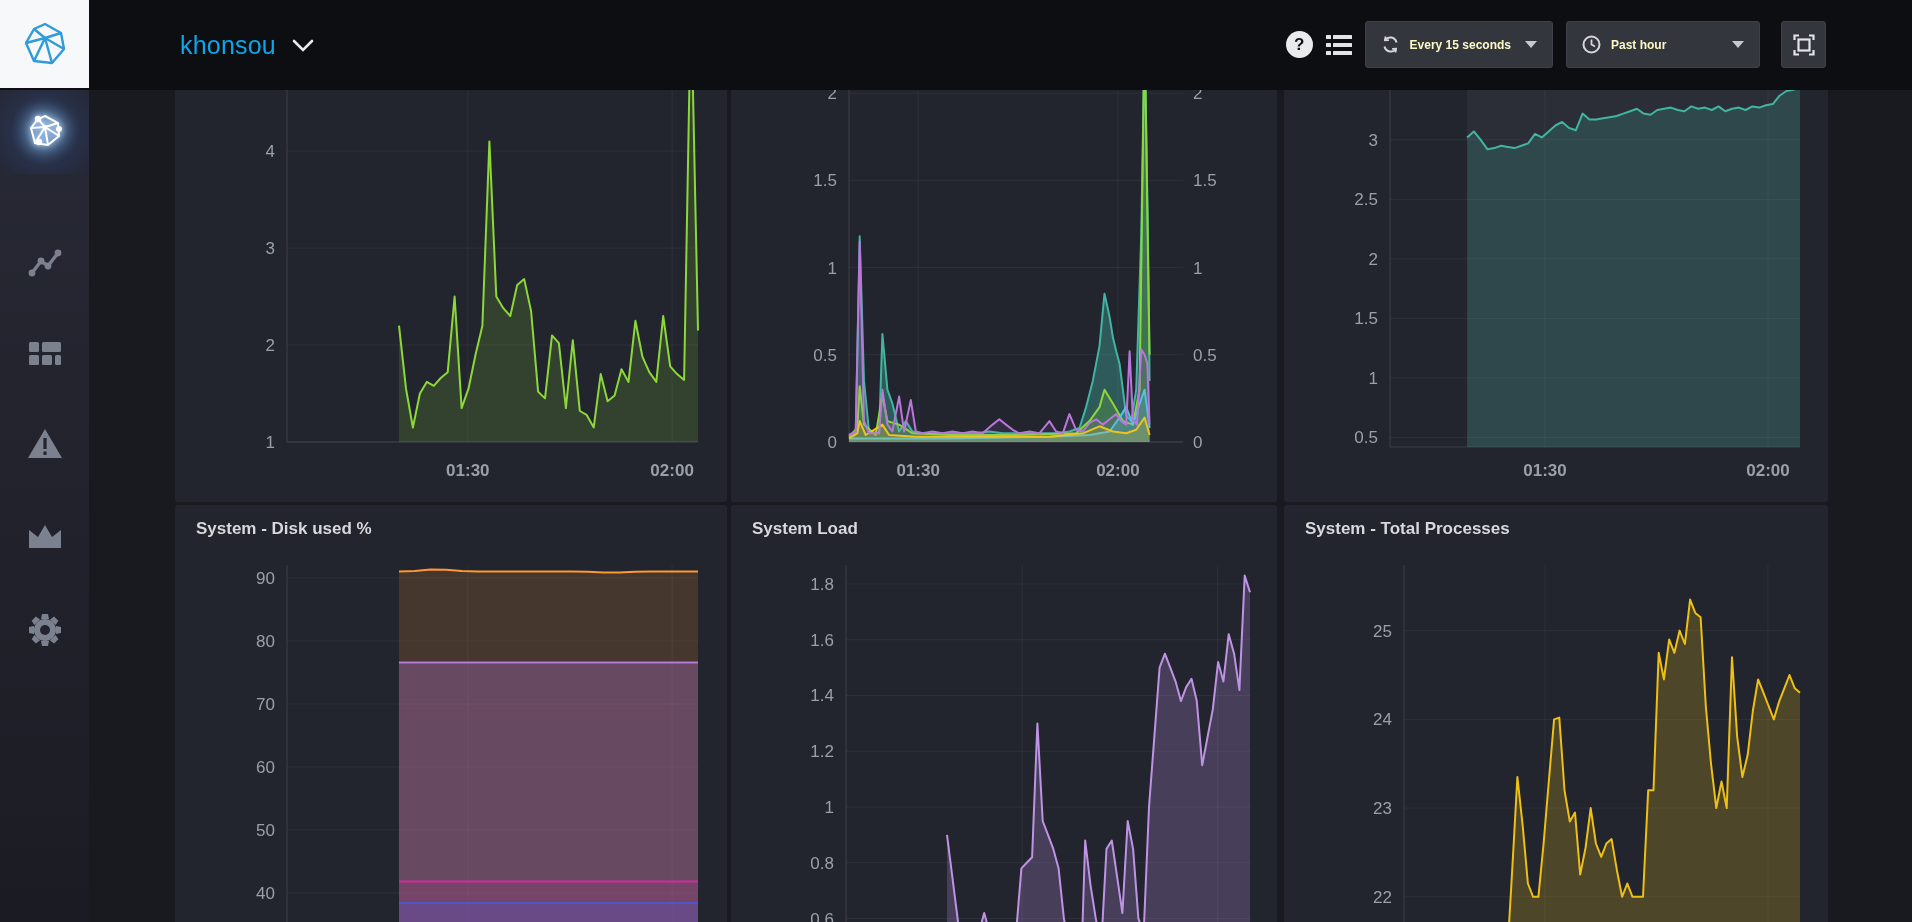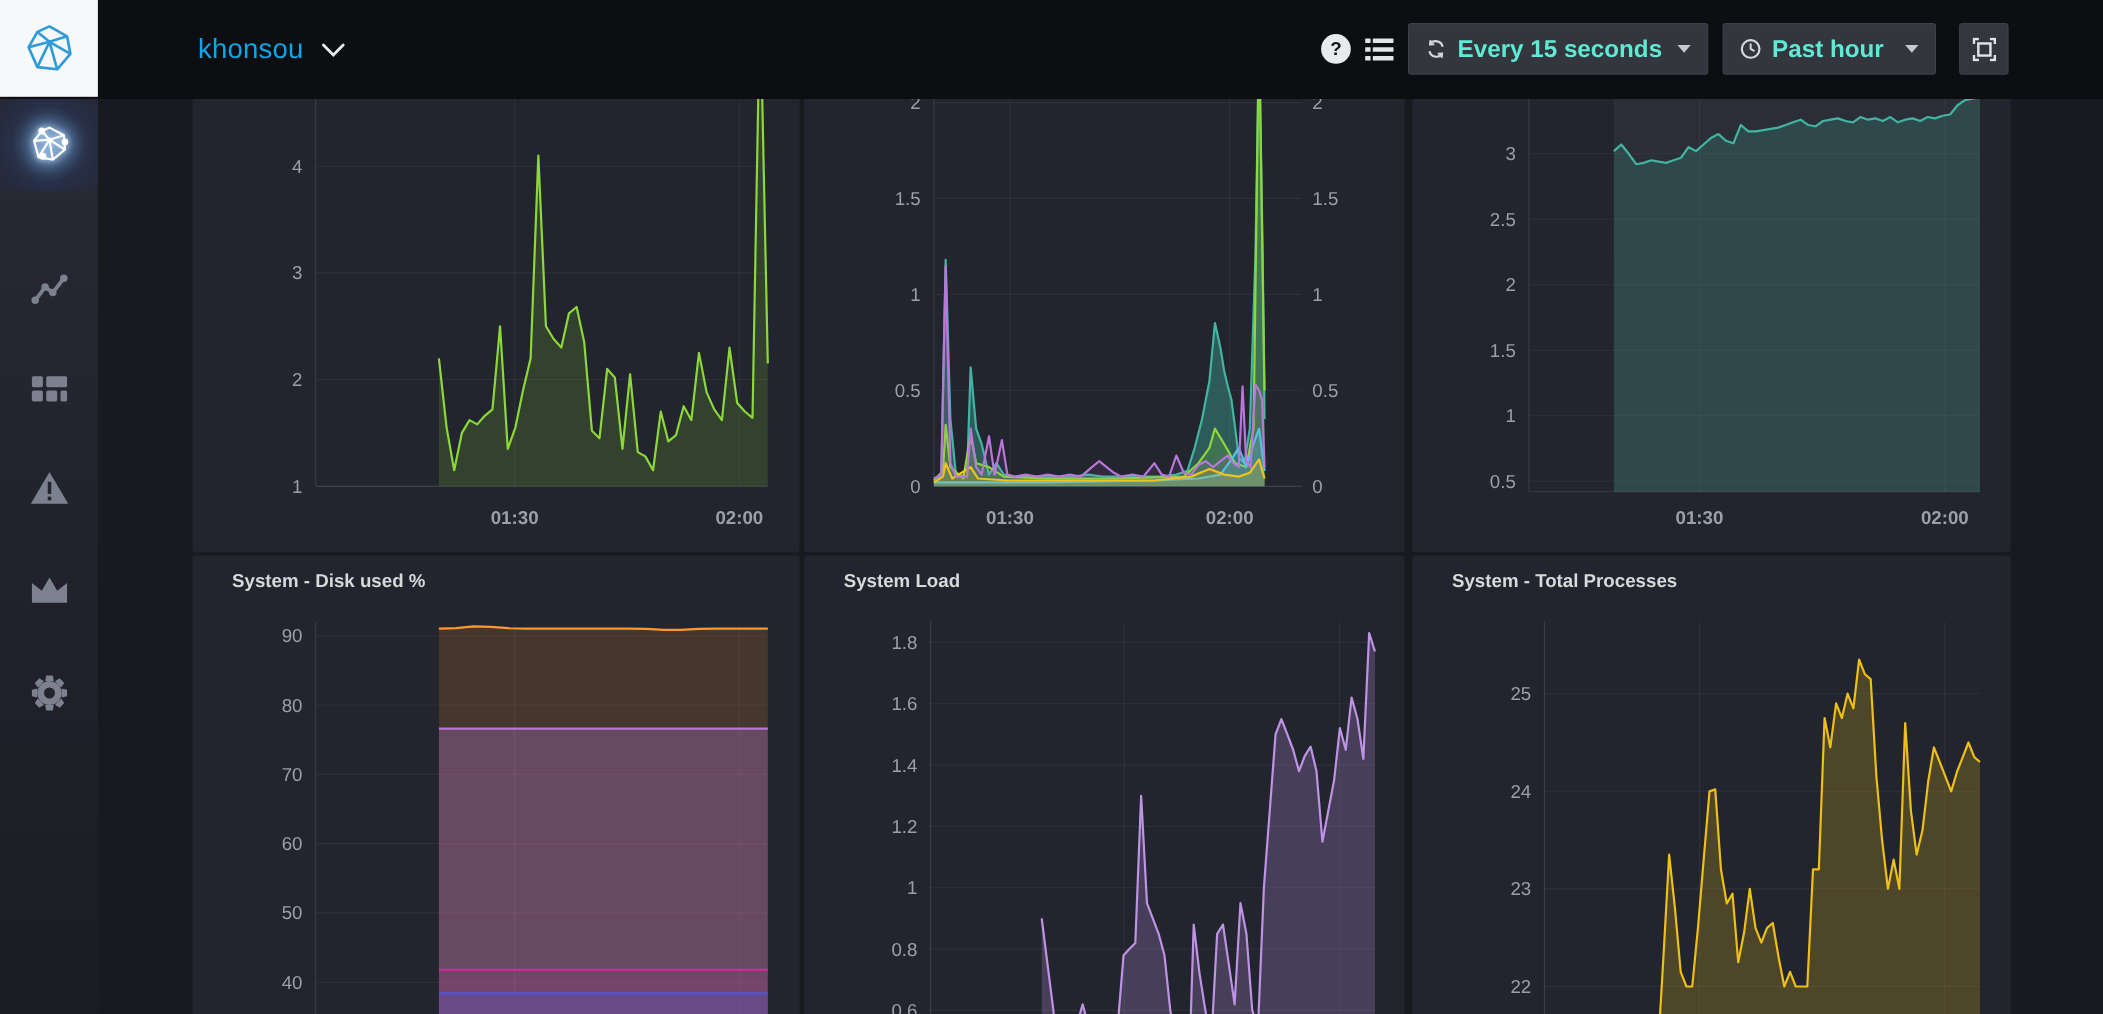--- a/index.html
+++ b/index.html
@@ -11,38 +11,38 @@
   .logo-box { position:absolute; left:0; top:0; width:89px; height:88px; background:#f7f8fa;
     display:flex; align-items:center; justify-content:center; }
   .dash-title-wrap { position:absolute; left:180px; top:0; height:90px; display:flex; align-items:center; gap:16px; }
   .dash-title { color:#0ea5e9; font-size:25px; font-weight:500; letter-spacing:.2px; }
   .nav-right { position:absolute; right:86px; top:21px; height:47px; display:flex; align-items:center; gap:13px; }
   .icon-btn { display:flex; align-items:center; justify-content:center; cursor:pointer; }
   .help-circle { width:27px; height:27px; border-radius:50%; background:#e9eaec; color:#101116;
     font-weight:bold; font-size:17px; display:flex; align-items:center; justify-content:center; }
   .nav-btn { height:47px; background:#34363e; border:1px solid #3e4048; border-radius:3px;
     display:flex; align-items:center; gap:10px; padding:0 15px; cursor:pointer; }
-  .nav-btn .lbl { color:#5eead4; font-size:22px; font-weight:700;text-align:right; }
+  .nav-btn .lbl { color:#fef9c3; font-size:12px; font-weight:700;text-align:right; }
   .caret { width:0; height:0; border-left:6px solid transparent; border-right:6px solid transparent;
     border-top:7px solid #c7c9ce; margin-left:4px; }
   .fullscreen-btn { width:45px; height:47px; background:#34363e; border:1px solid #3e4048; border-radius:3px; }
 
   
   .sidebar { position:absolute; left:0; top:88px; width:89px; height:834px; z-index:20;
     background:linear-gradient(180deg,#282a36 0%, #23242e 35%, #1b1c23 100%); }
   .side-item { width:89px; height:86px; display:flex; align-items:center; justify-content:center; cursor:pointer; }
   .side-item.active { background:radial-gradient(circle at 50% 50%, #2e567f 0%, #283048 55%, #242734 100%); }
   .glow { filter:drop-shadow(0 0 9px #8fc3ff) drop-shadow(0 0 3px #cfe6ff); }
   .side-icon { color:#7c8190; }
 
   
   .dash-region { position:absolute; left:89px; top:90px; width:1823px; height:832px;
     background:#191a20; overflow:hidden; z-index:10; }
   .panel { position:absolute; background:#22242e; border-radius:3px; }
-  .panel-title { position:absolute; left:36px; top:14px; color:#d8d9da; font-size:17px; font-weight:700; z-index:3; cursor:pointer; }
+  .panel-title { position:absolute; left:21px; top:14px; color:#d8d9da; font-size:17px; font-weight:700; z-index:3; cursor:pointer; }
   .chart-host { position:absolute; inset:0; }
   .chart-host svg { position:absolute; left:0; top:0; }
   text { font-family:"Liberation Sans", sans-serif; }
 </style>
 </head>
 <body>
 
 <div class="topnav">
   <div class="logo-box">
     <svg width="46" height="46" viewBox="0 0 46 46">

